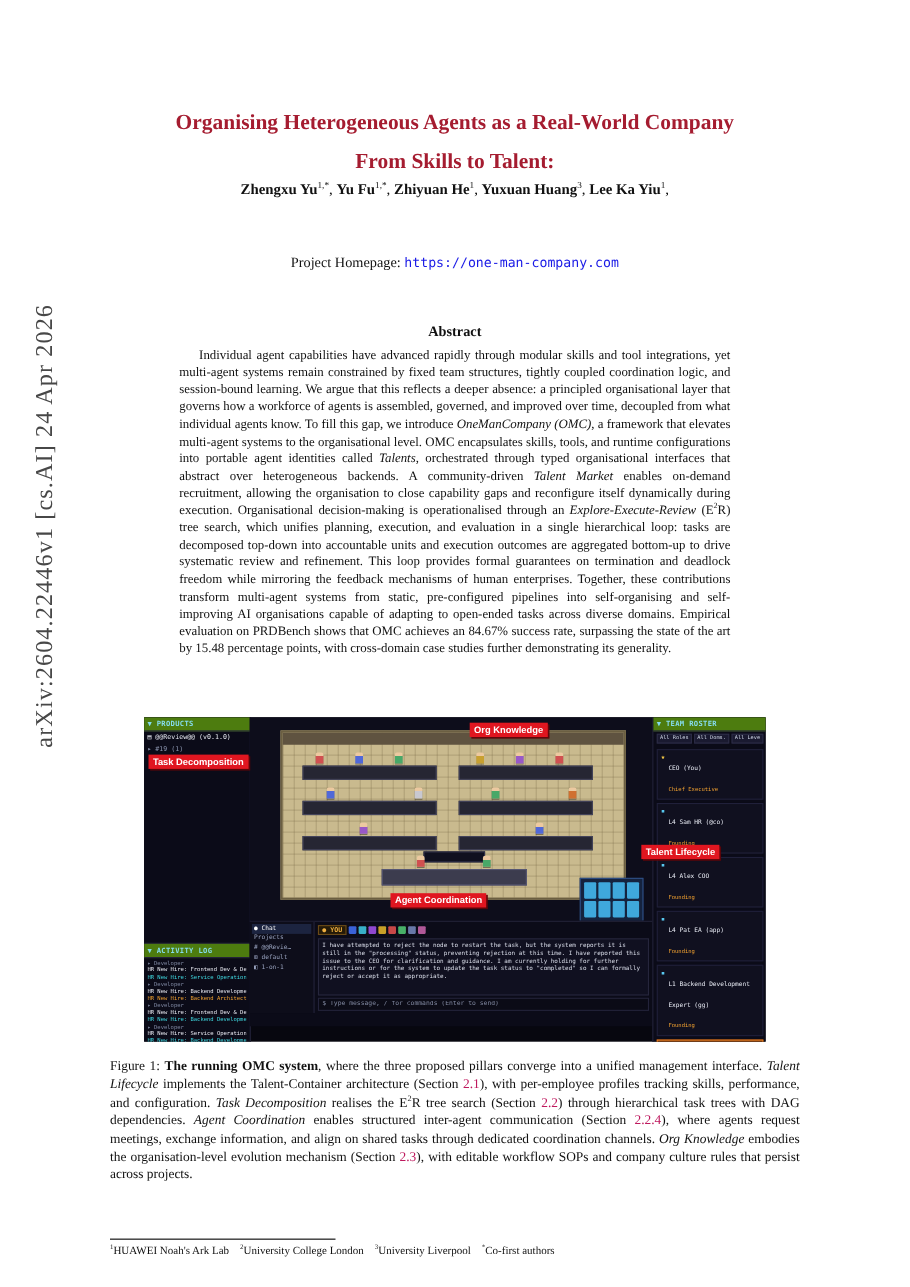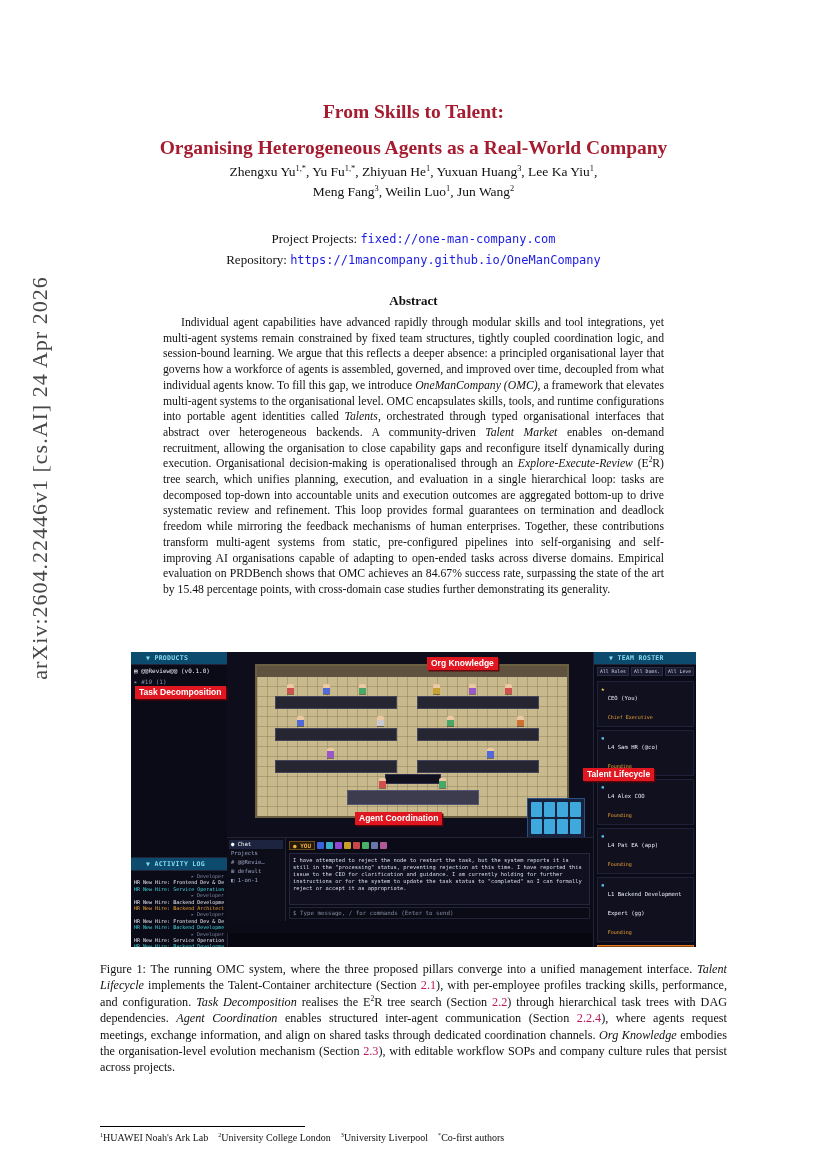--- a/index.html
+++ b/index.html
@@ -12,41 +12,41 @@
   .title{position:absolute;top:94px;left:0;width:827px;text-align:center;font-weight:bold;
     font-size:19.5px;line-height:36px;color:#a51c30;}
   .authors{position:absolute;top:162px;left:0;width:827px;text-align:center;font-size:13.5px;line-height:20px;}
   .links{position:absolute;top:229px;left:0;width:827px;text-align:center;font-size:13px;line-height:19.5px;}
   .url{color:#1a1ae6;font-family:"DejaVu Sans Mono",monospace;font-size:12px;}
 
   .abstract-head{position:absolute;top:293px;left:0;width:827px;text-align:center;font-weight:bold;font-size:13px;}
   .abstract-body{position:absolute;top:315px;left:163px;width:501px;font-size:11.7px;line-height:15.7px;
     text-align:justify;text-indent:18px;}
 
-  .seg-b{font-weight:normal;}
+  .seg-b{font-weight:bold;}
   .seg-i{font-style:italic;}
   .seg-sup{vertical-align:super;font-size:0.62em;line-height:0;}
   .seg-link{color:#be185d;}
 
   
   .figure{position:absolute;left:131px;top:652px;width:565px;height:295px;background:#07070f;
     font-family:"DejaVu Sans Mono",monospace;overflow:hidden;}
   .col-left{position:absolute;left:0;top:0;width:96px;height:295px;border-right:1px solid #23233a;background:#0b0b18;}
   .col-center{position:absolute;left:96px;top:0;width:366px;height:295px;}
   .col-right{position:absolute;left:462px;top:0;width:103px;height:295px;border-left:1px solid #23233a;background:#0b0b18;}
 
-  .p-head{height:12px;background:#0c4a6e;color:#86dcef;font-size:6.5px;font-weight:bold;display:flex;
-    align-items:center;padding:0 15px;border-bottom:1px solid #23233a;letter-spacing:.3px;white-space:nowrap;overflow:hidden;}
+  .p-head{height:12px;background:#4d7c0f;color:#86dcef;font-size:6.5px;font-weight:bold;display:flex;
+    align-items:center;padding:0 3px;border-bottom:1px solid #23233a;letter-spacing:.3px;white-space:nowrap;overflow:hidden;}
 
   .products{position:relative;height:205px;border-bottom:1px solid #23233a;}
   .p-item{font-size:6px;line-height:9px;padding:1px 3px;white-space:nowrap;overflow:hidden;}
   .p-item.white{color:#e8eaf2;}
   .p-item.dim{color:#8a93ad;}
 
-  .activity{position:relative;height:90px;text-align:right;}
+  .activity{position:relative;height:90px;}
   .log{padding:2px 3px;}
   .log-line{font-size:5px;line-height:6.4px;white-space:nowrap;overflow:hidden;}
   .lc-dim{color:#7d86a0;}
   .lc-white{color:#e8eaf2;}
   .lc-cyan{color:#3fd8e0;}
   .lc-orange{color:#f0a030;}
 
   .topbar{height:15px;display:flex;align-items:center;gap:4px;padding:0 4px;background:#10101f;
     border-bottom:1px solid #23233a;}
   .brand{color:#ffffff;font-weight:bold;font-size:6.8px;white-space:nowrap;}
@@ -109,32 +109,30 @@
   .footnote{position:absolute;top:1132px;left:100px;width:627px;font-size:10px;}
 </style>
 </head>
 <body>
 
 <div class="page">
 
   <div class="watermark">arXiv:2604.22446v1  [cs.AI]  24 Apr 2026</div>
 
   <div class="title">
+    <div>Organising Heterogeneous Agents as a Real-World Company</div>
     <div>From Skills to Talent:</div>
-    <div>Organising Heterogeneous Agents as a Real-World Company</div>
   </div>
 
   <div class="authors">
     <div><span class="seg-b">Zhengxu Yu</span><span class="seg-sup">1,*</span><span>, </span><span class="seg-b">Yu Fu</span><span class="seg-sup">1,*</span><span>, </span><span class="seg-b">Zhiyuan He</span><span class="seg-sup">1</span><span>, </span><span class="seg-b">Yuxuan Huang</span><span class="seg-sup">3</span><span>, </span><span class="seg-b">Lee Ka Yiu</span><span class="seg-sup">1</span><span>,</span></div>
-    <div><span class="seg-b">Meng Fang</span><span class="seg-sup">3</span><span>, </span><span class="seg-b">Weilin Luo</span><span class="seg-sup">1</span><span>, </span><span class="seg-b">Jun Wang</span><span class="seg-sup">2</span></div>
   </div>
 
   <div class="links">
-    <div><span>Project Projects: </span><span class="url">fixed://one-man-company.com</span></div>
-    <div><span>Repository: </span><span class="url">https://1mancompany.github.io/OneManCompany</span></div>
+    <div><span>Project Homepage: </span><span class="url">https://one-man-company.com</span></div>
   </div>
 
   <div class="abstract-head">Abstract</div>
   <div class="abstract-body"><span>Individual agent capabilities have advanced rapidly through modular skills and tool integrations, yet multi-agent systems remain constrained by fixed team structures, tightly coupled coordination logic, and session-bound learning. We argue that this reflects a deeper absence: a principled organisational layer that governs how a workforce of agents is assembled, governed, and improved over time, decoupled from what individual agents know. To fill this gap, we introduce </span><span class="seg-i">OneManCompany (OMC)</span><span>, a framework that elevates multi-agent systems to the organisational level. OMC encapsulates skills, tools, and runtime configurations into portable agent identities called </span><span class="seg-i">Talents</span><span>, orchestrated through typed organisational interfaces that abstract over heterogeneous backends. A community-driven </span><span class="seg-i">Talent Market</span><span> enables on-demand recruitment, allowing the organisation to close capability gaps and reconfigure itself dynamically during execution. Organisational decision-making is operationalised through an </span><span class="seg-i">Explore-Execute-Review</span><span> (E</span><span class="seg-sup">2</span><span>R) tree search, which unifies planning, execution, and evaluation in a single hierarchical loop: tasks are decomposed top-down into accountable units and execution outcomes are aggregated bottom-up to drive systematic review and refinement. This loop provides formal guarantees on termination and deadlock freedom while mirroring the feedback mechanisms of human enterprises. Together, these contributions transform multi-agent systems from static, pre-configured pipelines into self-organising and self-improving AI organisations capable of adapting to open-ended tasks across diverse domains. Empirical evaluation on PRDBench shows that OMC achieves an 84.67% success rate, surpassing the state of the art by 15.48 percentage points, with cross-domain case studies further demonstrating its generality.</span></div>
 
   <div class="figure">
 
     <div class="col-left">
       <div class="products">
         <div class="p-head">▼ PRODUCTS</div>

